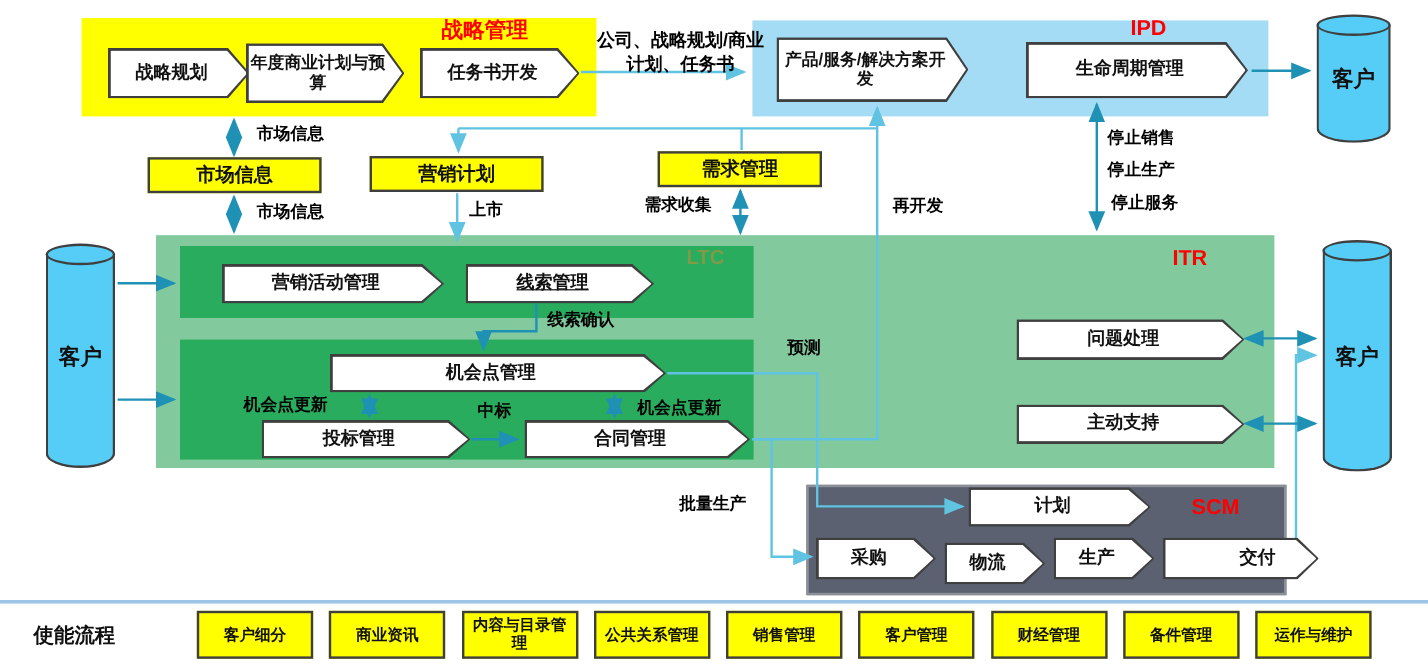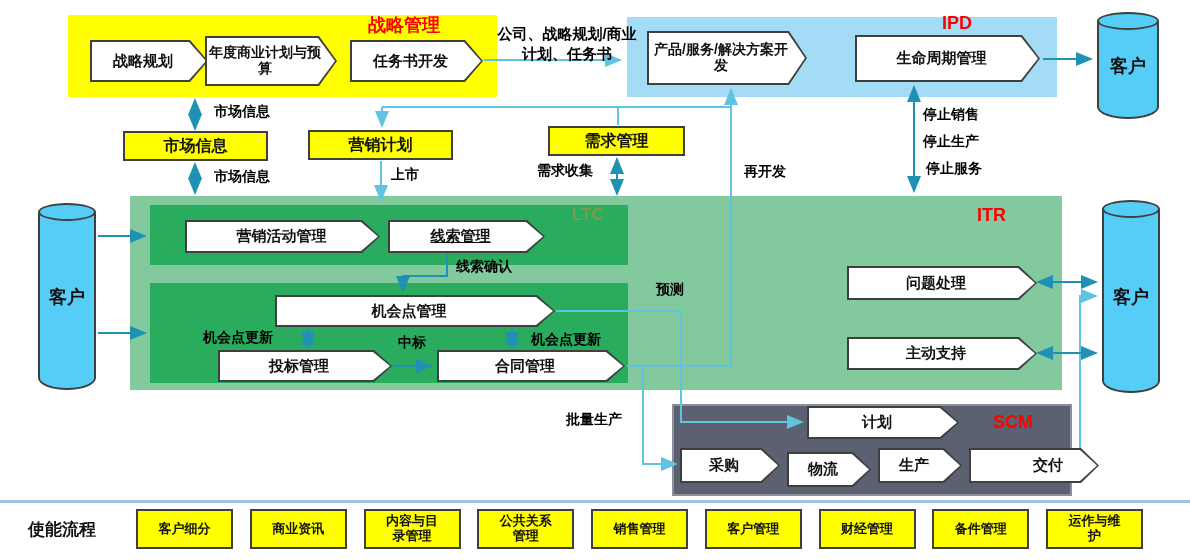--- a/index.html
+++ b/index.html
@@ -25,26 +25,26 @@
   .seclab{position:absolute;z-index:4;font-weight:700;}
   
   .cyl{position:absolute;z-index:3;}
   .cyl .body{position:absolute;left:0;right:0;top:9px;bottom:0;background:#55CDF6;
     border:2px solid #3f3f3f;border-top:none;border-radius:0 0 50% 50%/0 0 12px 12px;box-sizing:border-box;}
   .cyl .top{position:absolute;left:0;right:0;top:0;height:18px;background:#55CDF6;
     border:2px solid #3f3f3f;border-radius:50%;box-sizing:border-box;}
   .cyl .lbl{position:absolute;inset:0;display:flex;align-items:center;justify-content:center;
     font-size:18px;font-weight:700;z-index:2;}
   
-  #enabler-row{position:absolute;left:0;right:0;top:504px;height:50px;display:flex;align-items:center;z-index:3;}
+  #enabler-row{position:absolute;left:0;right:0;top:504px;height:50px;display:flex;align-items:center;z-index:3;gap:28px;}
   #enabler-title{margin-left:28px;width:108px;font-size:17px;font-weight:600;flex:0 0 auto;}
   #enabler-boxes{flex:1;display:flex;justify-content:space-between;margin-right:47px;}
   .ebox{width:97px;height:40px;background:#FFFF00;border:2px solid #3f3f3f;box-sizing:border-box;
     display:flex;align-items:center;justify-content:center;text-align:center;
-    font-size:13px;font-weight:700;line-height:1.12;padding:18px;}
+    font-size:13px;font-weight:700;line-height:1.12;padding:5px;}
   #divider{position:absolute;left:0;right:0;top:500px;height:3px;background:#9DC3E6;z-index:2;}
   svg{position:absolute;left:0;top:0;z-index:2;}
 </style>
 </head>
 <body>
 
 <div id="stage">
 
   <div class="container" style="left:68px;top:15px;width:429px;height:82px;background:#FFFF00;"></div>
   <div class="container" style="left:627px;top:17px;width:430px;height:80px;background:#A5DCF5;"></div>
@@ -134,21 +134,21 @@
   <div class="ybox" style="left:123px;top:131px;width:145px;height:30px;">
     <span>市场信息</span>
     </div>
   <div class="ybox" style="left:308px;top:130px;width:145px;height:30px;">
     <span>营销计划</span>
     </div>
   <div class="ybox" style="left:548px;top:126px;width:137px;height:30px;">
     <span>需求管理</span>
     </div>
 
-  <div class="pent" style="left:185px;top:220px;width:185px;height:33px;padding-left:10px;">
+  <div class="pent" style="left:185px;top:220px;width:185px;height:33px;">
     <div class="bg"></div>
       <div class="fg"></div>
       <div class="lbl">营销活动管理</div>
     </div>
   <div class="pent" style="left:388px;top:220px;width:157px;height:33px;text-decoration:underline;">
     <div class="bg"></div>
       <div class="fg"></div>
       <div class="lbl">线索管理</div>
     </div>
 

